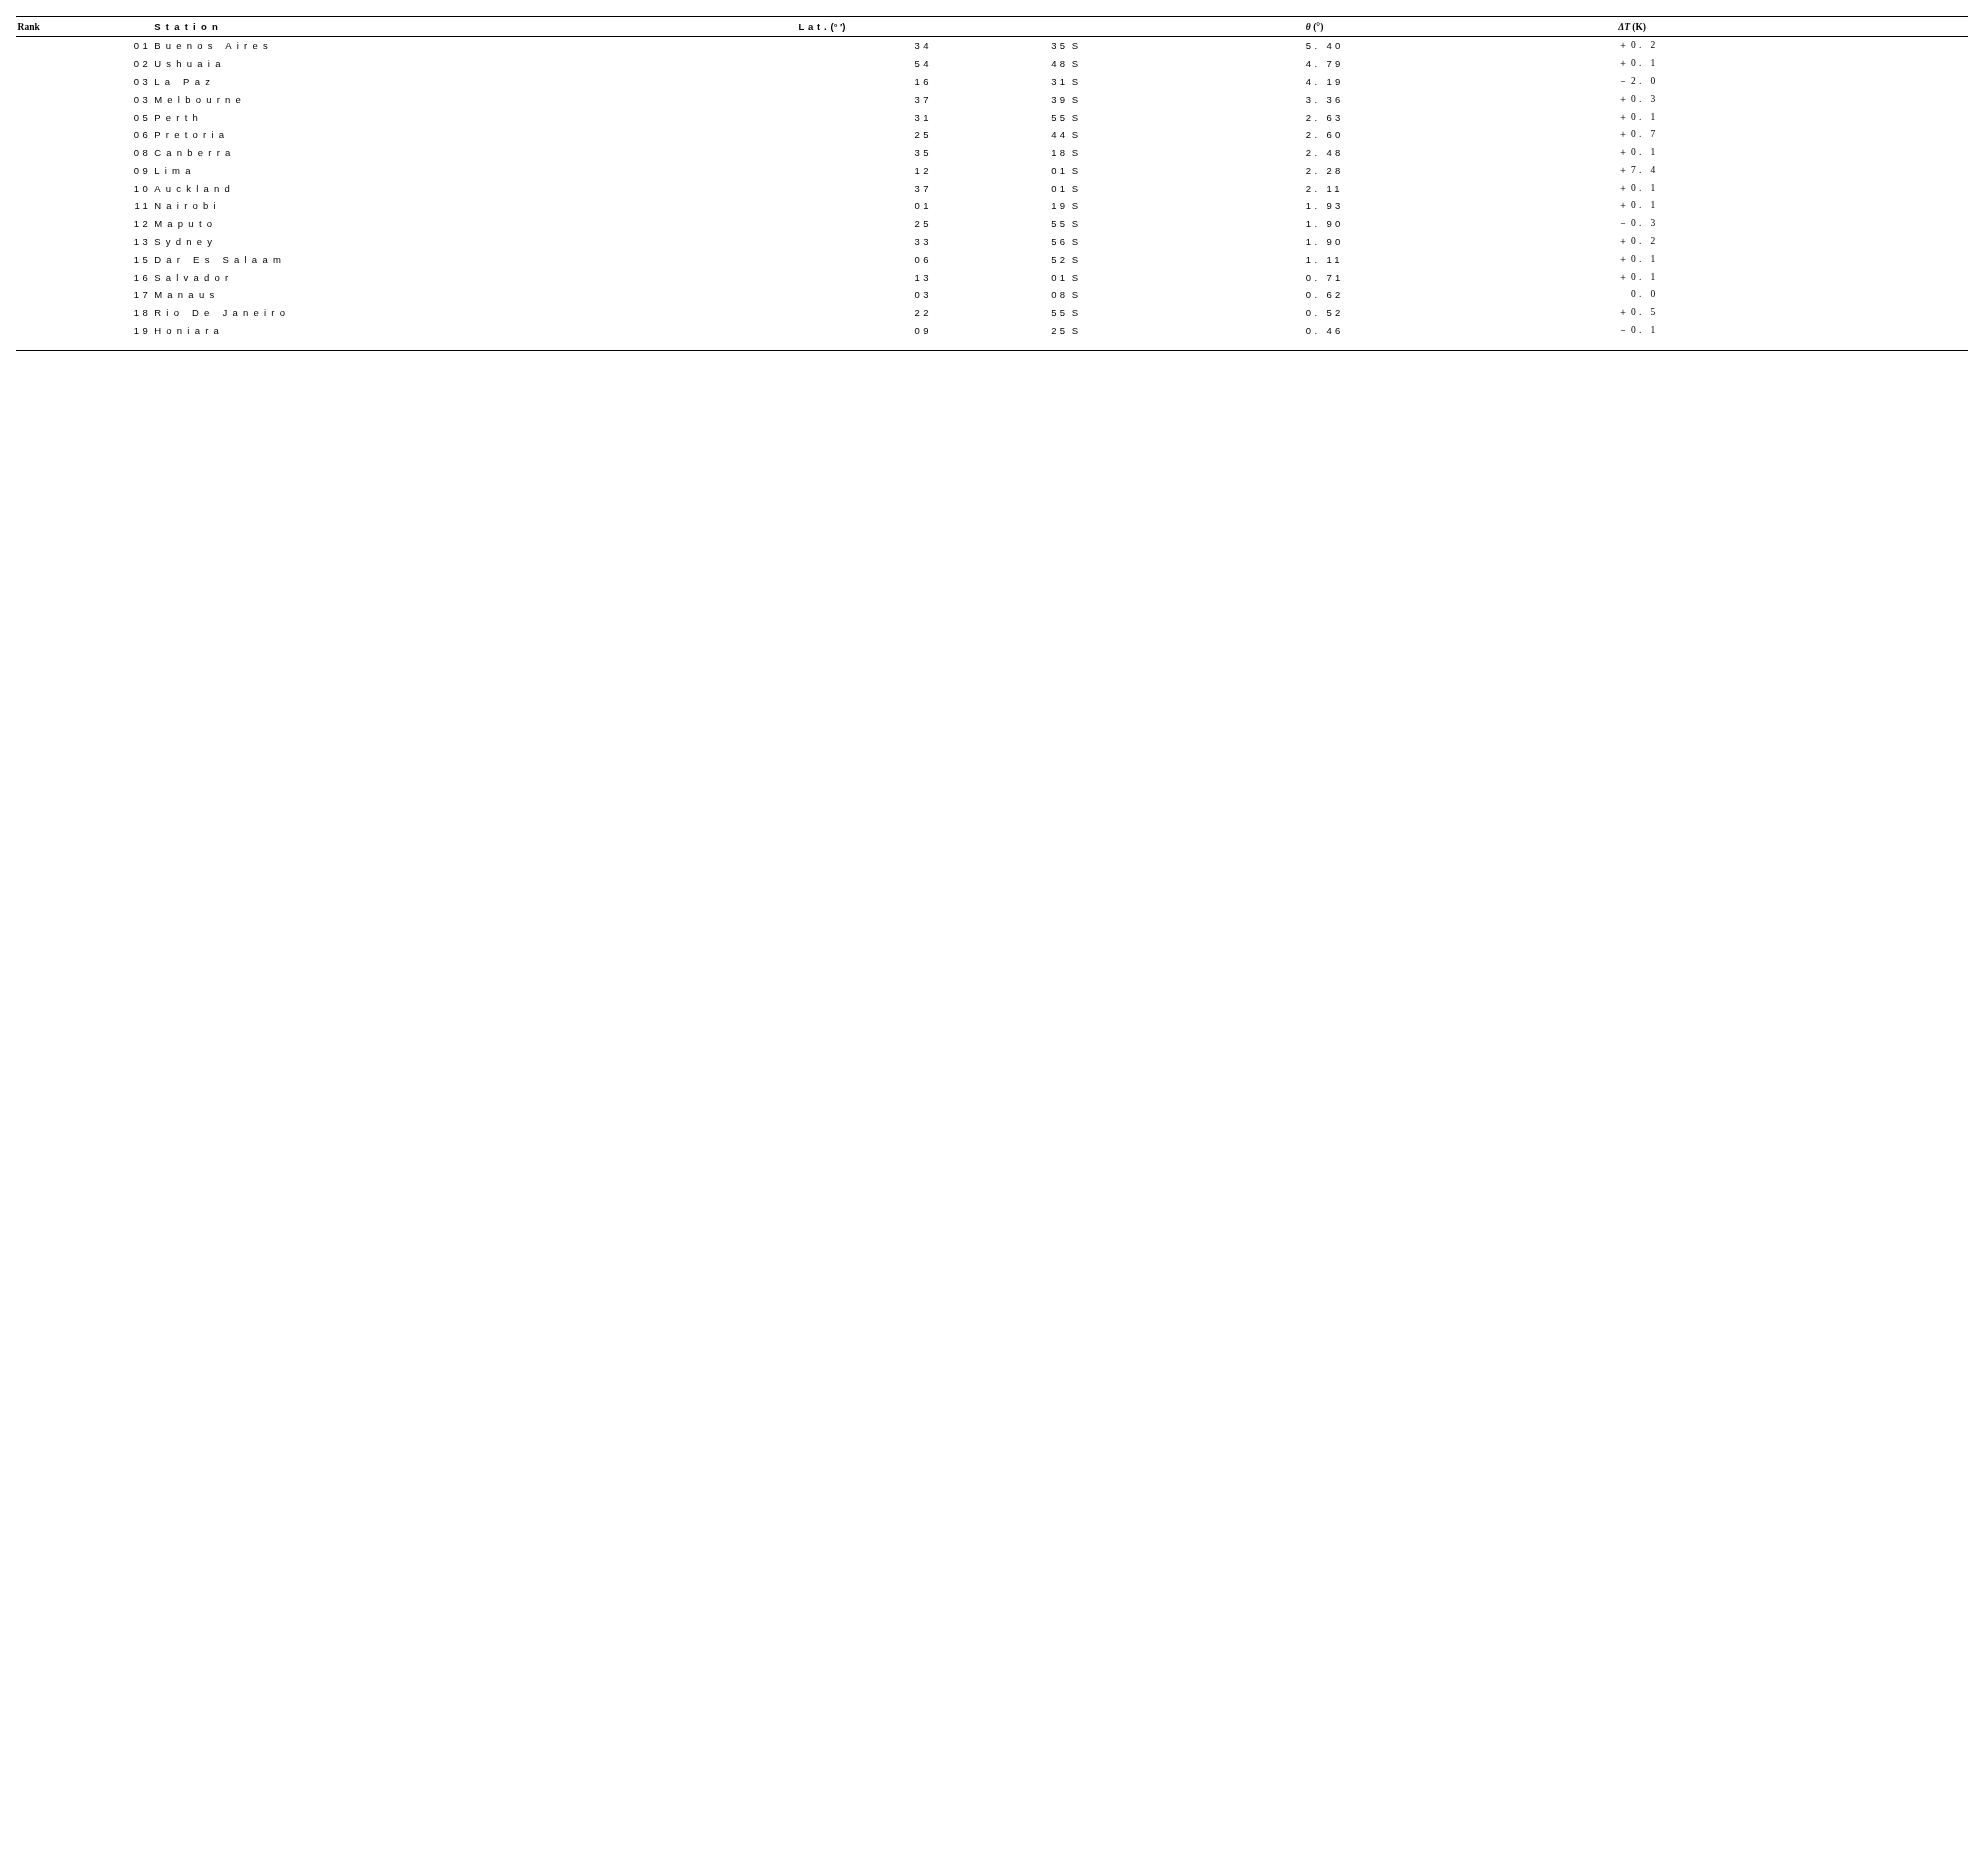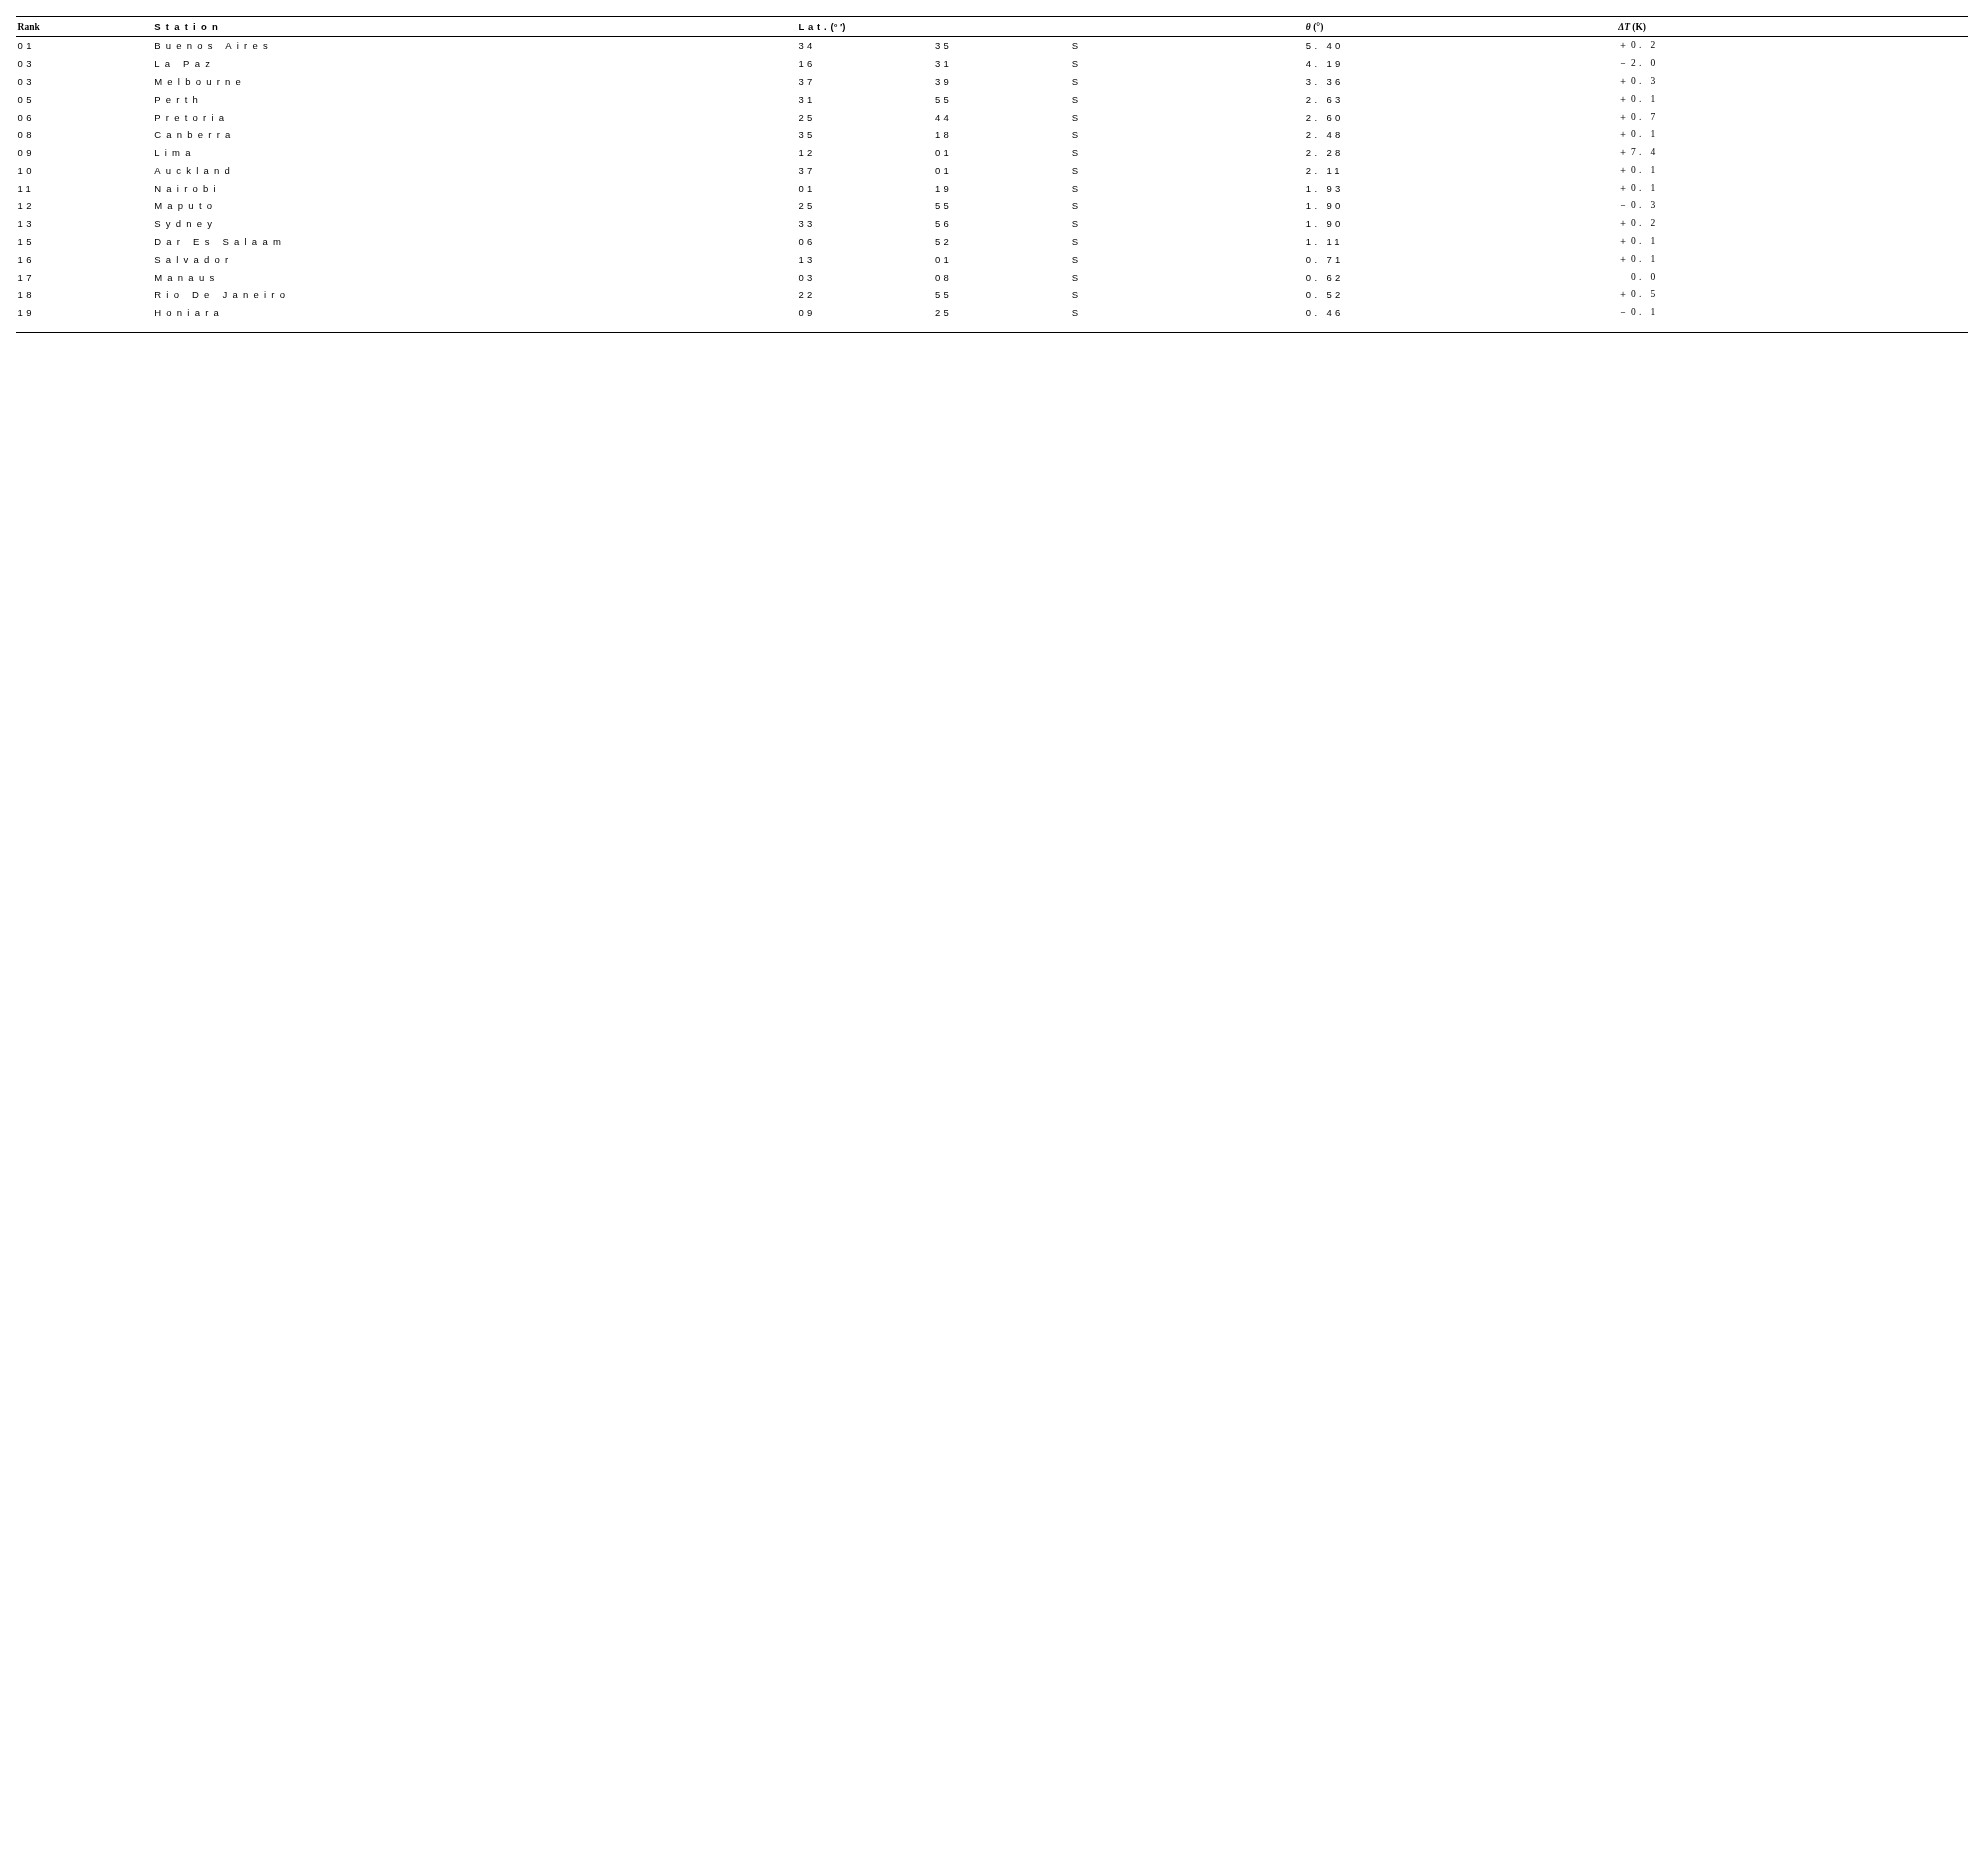--- a/index.html
+++ b/index.html
@@ -55,20 +55,21 @@
     .col-theta  { width: 12%; }
     .col-gap2   { width: 4%;  }
     .col-dt     { width: 18%; }
 
     .spaced {
       letter-spacing: 0.55em;
     }
     .num2 {
       letter-spacing: 0.35em;
       font-variant-numeric: tabular-nums;
+      text-align: right;
     }
     .theta-cell {
       letter-spacing: 0.35em;
       font-variant-numeric: tabular-nums;
     }
     .dt-cell {
       letter-spacing: 0.35em;
       font-variant-numeric: tabular-nums;
       text-align: left;
       font-family: Liberation Serif, serif;
@@ -124,20 +125,31 @@
         <td class="spaced">Buenos Aires</td>
         <td class="num2">34</td>
         <td class="num2">35</td>
         <td class="hemi">S</td>
         <td></td>
         <td class="theta-cell">5. 40</td>
         <td></td>
         <td class="dt-cell">＋0. 2</td>
       </tr>
       <tr>
+        <td class="num2">02</td>
+        <td class="spaced">Ushuaia</td>
+        <td class="num2">54</td>
+        <td class="num2">48</td>
+        <td class="hemi">S</td>
+        <td></td>
+        <td class="theta-cell">4. 79</td>
+        <td></td>
+        <td class="dt-cell">＋0. 1</td>
+      </tr>
+      <tr>
         <td class="num2">03</td>
         <td class="spaced">La Paz</td>
         <td class="num2">16</td>
         <td class="num2">31</td>
         <td class="hemi">S</td>
         <td></td>
         <td class="theta-cell">4. 19</td>
         <td></td>
         <td class="dt-cell">－2. 0</td>
       </tr>

